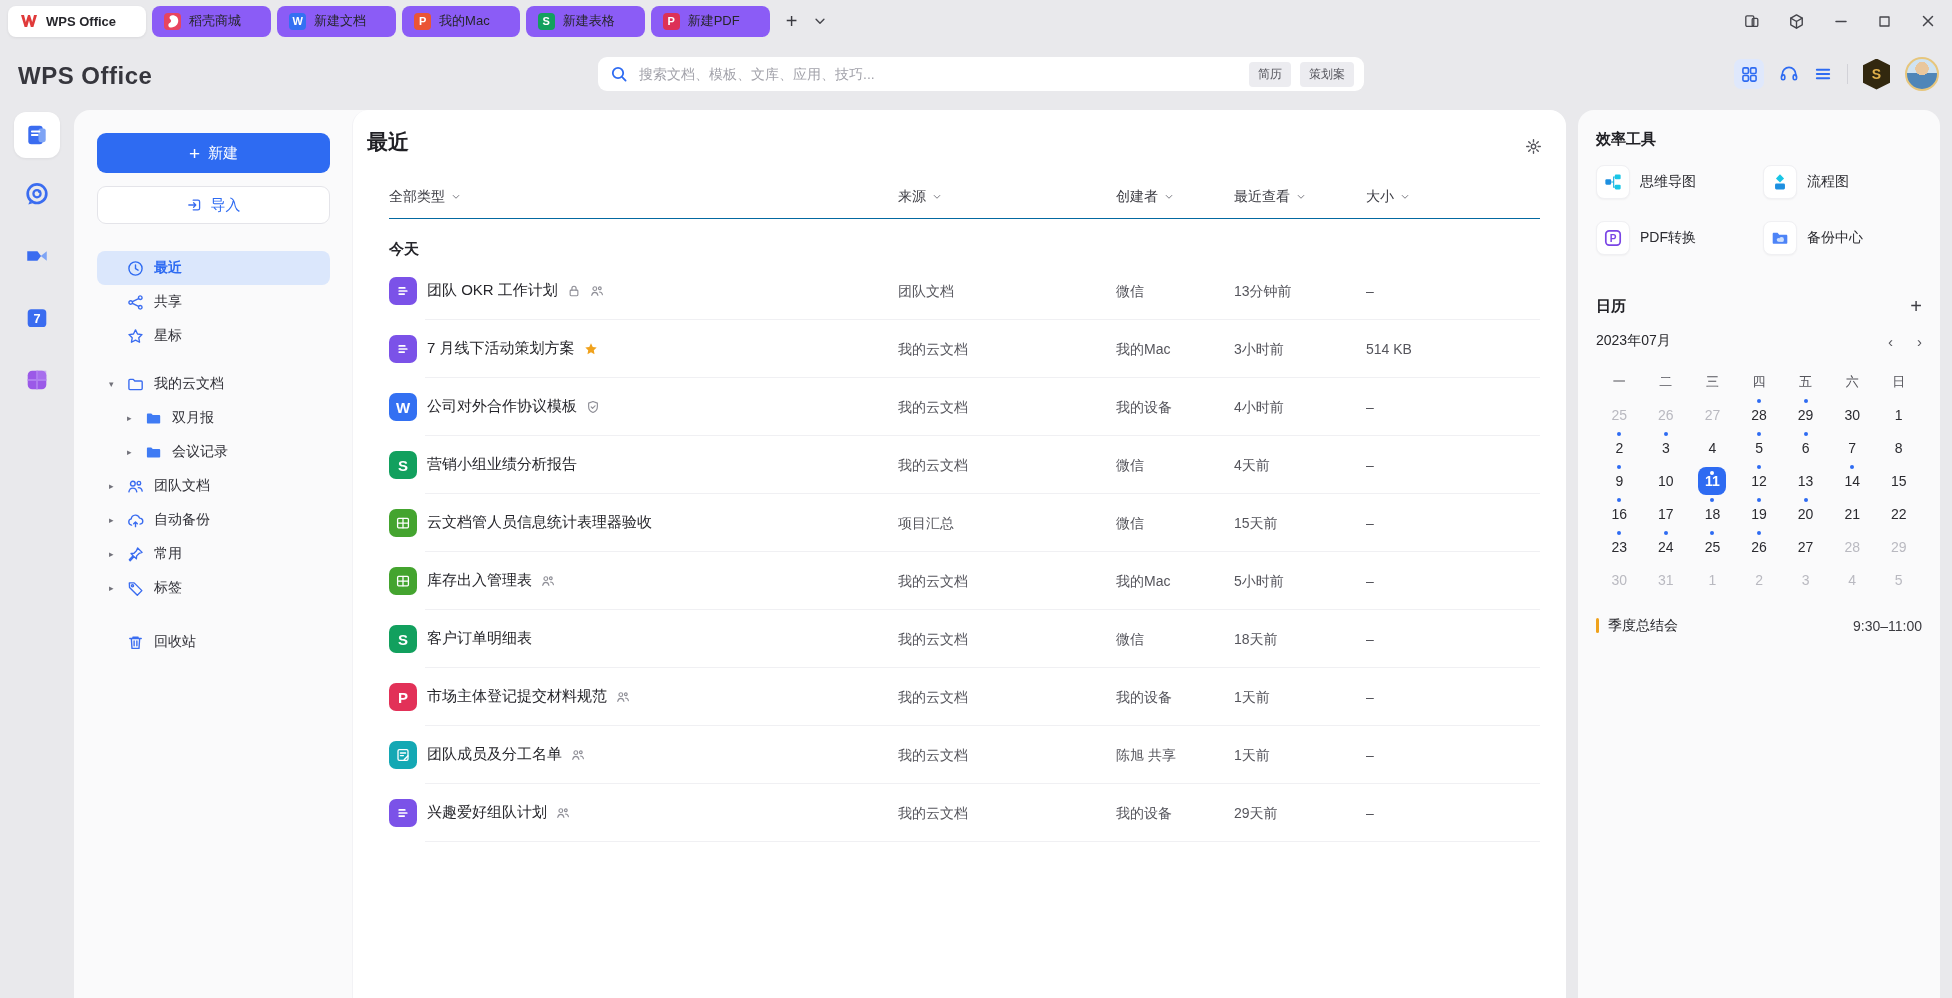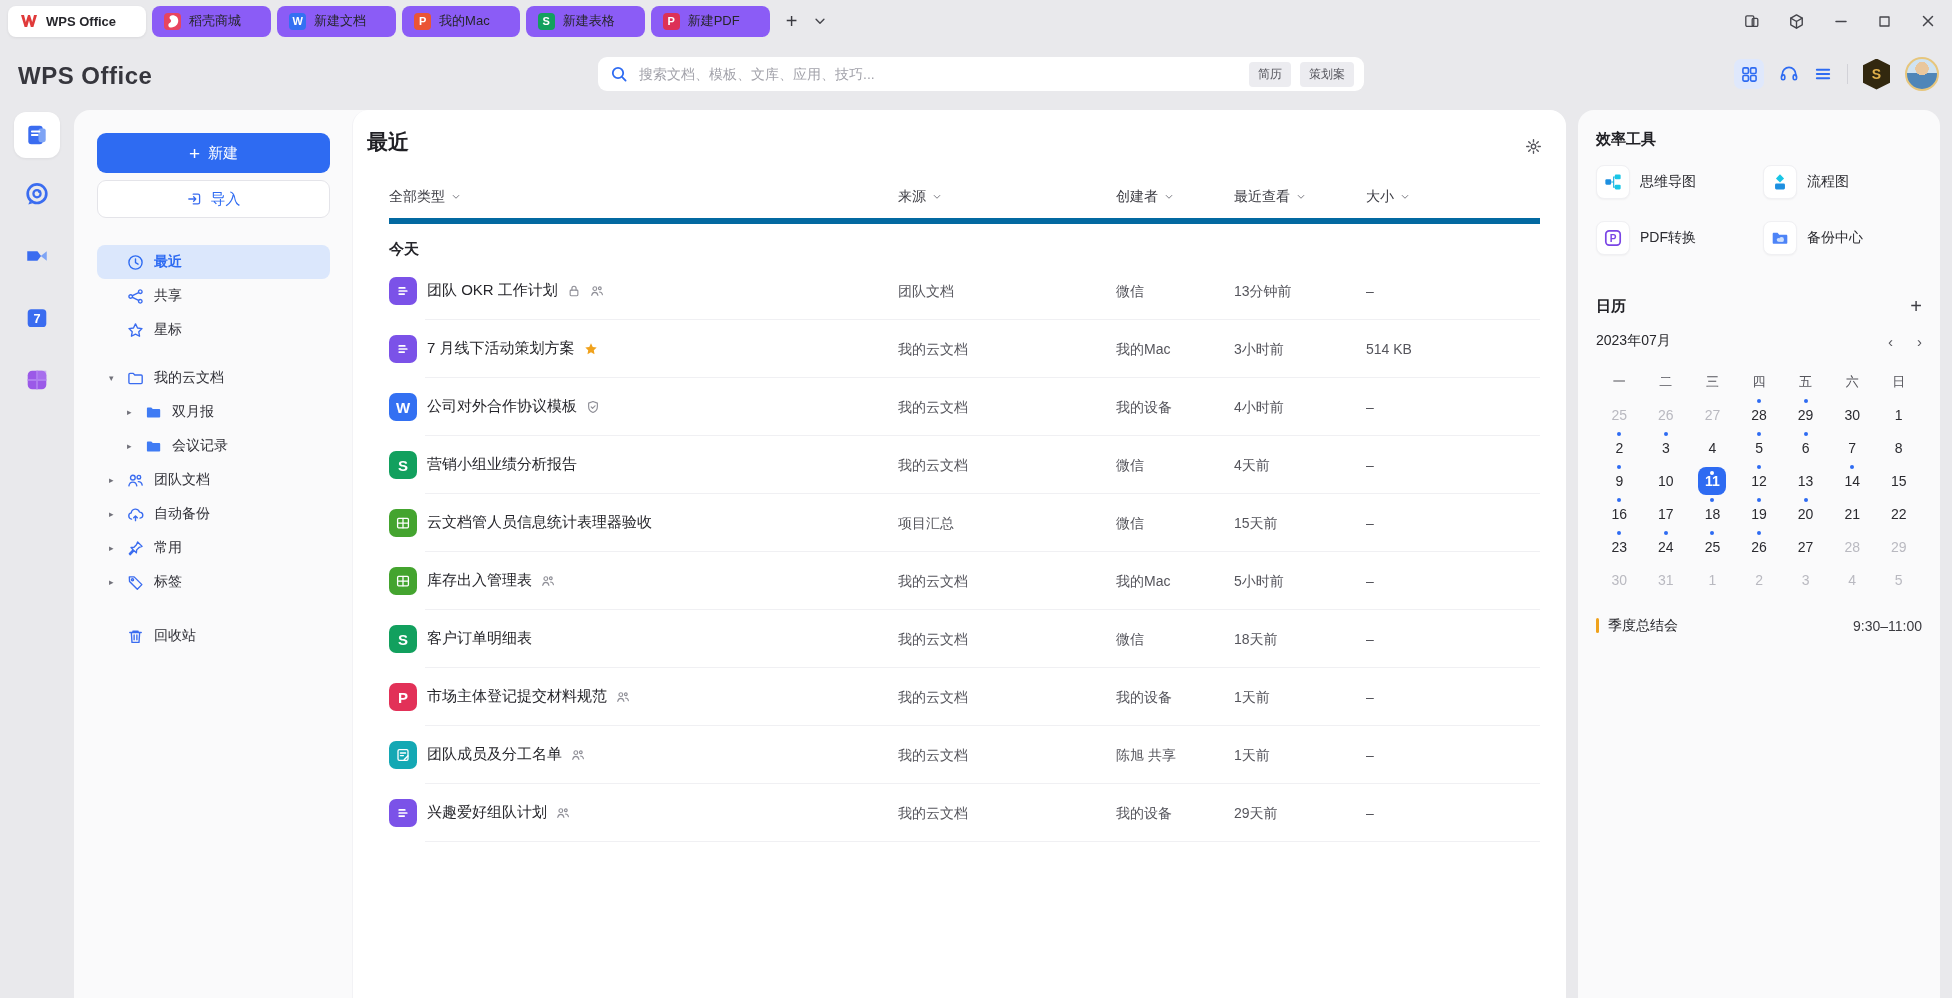--- a/index.html
+++ b/index.html
@@ -52,37 +52,37 @@
   .rail-i{margin-top:38px;}
   .rail-i.first{margin-top:24px;}
 
   
   .card{position:absolute;left:74px;top:110px;width:1492px;bottom:0;background:#fafafb;
     border-radius:16px 16px 0 0;display:flex;overflow:hidden;}
   .sidebar{width:278px;box-sizing:border-box;padding:23px 22px 0 23px;flex:none;}
   .btn-new{height:40px;background:#2e6bf2;border-radius:9px;color:#fff;font-size:15px;
     display:flex;align-items:center;justify-content:center;gap:8px;}
   .btn-new .pl{font-size:19px;font-weight:300;line-height:1;}
-  .btn-import{height:38px;margin-top:7px;background:#fff;border:1px solid #e4e4e9;border-radius:9px;
+  .btn-import{height:38px;margin-top:13px;background:#fff;border:1px solid #e4e4e9;border-radius:9px;
     color:#2e6bf2;font-size:15px;display:flex;align-items:center;justify-content:center;gap:8px;box-sizing:border-box;}
   #nav{margin-top:27px;}
   .nav-item{height:34px;display:flex;align-items:center;border-radius:8px;font-size:14px;
     color:#2f2f36;padding-left:30px;gap:10px;position:relative;}
   .nav-item.active{background:#dbe7fc;color:#2e6bf2;font-weight:bold;}
   .nav-item.active .ic{color:#2e6bf2;}
   .caret{position:absolute;left:12px;font-size:9px;color:#71717a;}
   .nav-item.indent{padding-left:48px;}
   .nav-item.indent .caret{left:30px;}
   .nav-gap{height:14px;}
   .trash-gap{height:20px;}
 
   .mainlist{flex:1;background:#fff;border-radius:16px 16px 0 0;position:relative;border-left:1px solid #f2f2f5;}
   .m-title{position:absolute;left:14px;top:18px;font-size:21px;font-weight:bold;color:#202025;}
   .gear{position:absolute;right:24px;top:28px;color:#55555c;}
-  .filters{position:absolute;top:72px;left:36px;right:26px;height:36px;border-bottom:6px solid #0369a1;}
+  .filters{position:absolute;top:72px;left:36px;right:26px;height:36px;border-bottom:1px solid #0369a1;}
   .filter{position:absolute;top:6px;font-size:14px;color:#3c3c43;display:flex;align-items:center;gap:6px;}
   .f0{left:0}.f1{left:509px}.f2{left:727px}.f3{left:845px}.f4{left:977px}
   .chev{width:10px;height:10px;color:#7c7c84;}
   .section-label{position:absolute;left:36px;top:130px;font-size:15px;font-weight:bold;color:#26262b;}
   #rows{position:absolute;top:152px;left:0;right:0;}
   .row{height:58px;position:relative;}
   .row::after{content:"";position:absolute;left:72px;right:26px;bottom:0;border-bottom:1px solid #f0f0f3;}
   .ficon{position:absolute;left:36px;top:15px;width:28px;height:28px;border-radius:7px;
     display:flex;align-items:center;justify-content:center;color:#fff;font-weight:bold;font-size:15px;}
   .ficon .ic{color:#fff;}

